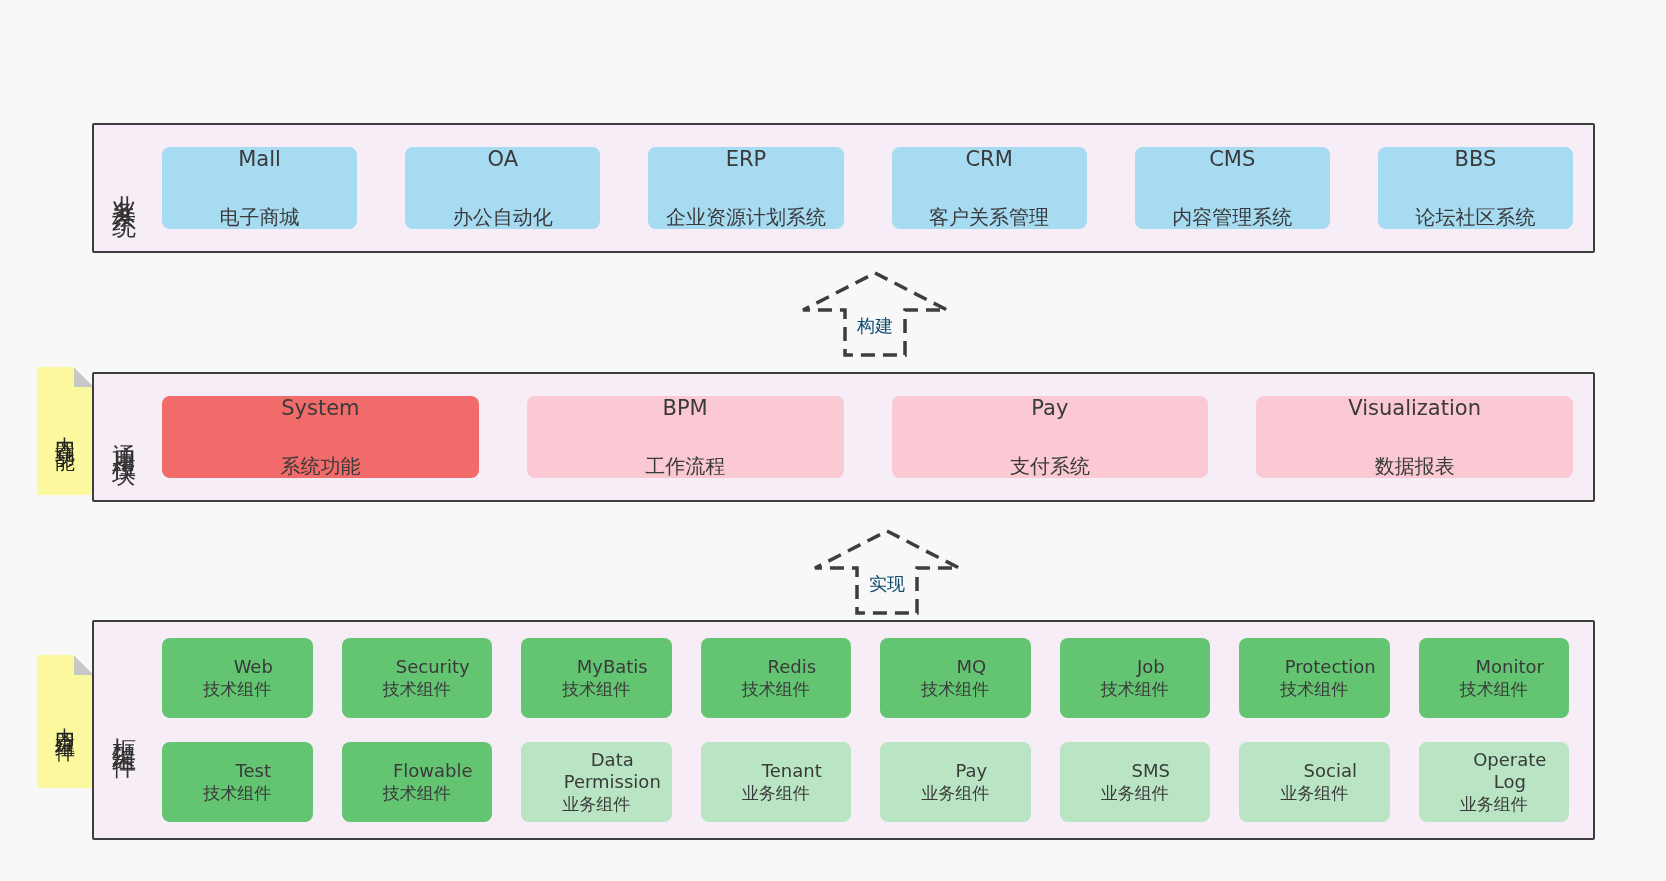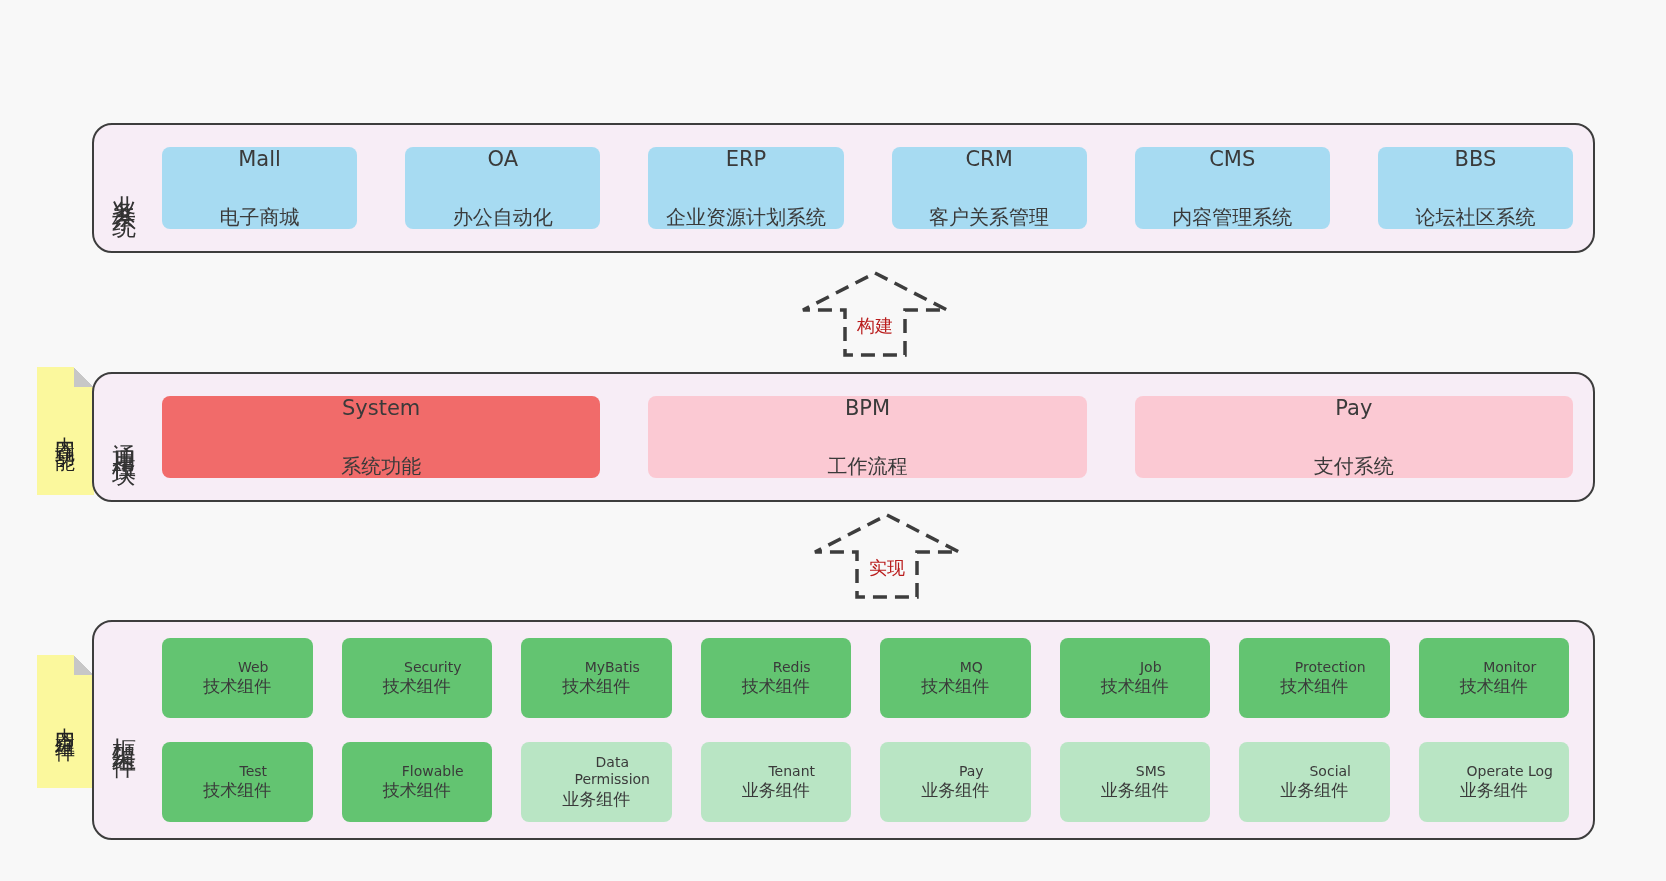--- a/index.html
+++ b/index.html
@@ -7,21 +7,21 @@
     position:relative;width:1666px;height:881px;overflow:hidden;
     background:var(--page-bg,#f8f8f8);
     font-family:"DejaVu Sans","Liberation Sans",sans-serif;
     color:var(--text,#3a3a3a);
   }
   
   .panel{
     position:absolute;z-index:2;box-sizing:border-box;
     background:var(--panel-bg,#f7edf6);
     border:2px solid var(--panel-border,#3d3d3d);
-    border-radius:20px;
+    border-radius:2px;
     display:flex;align-items:stretch;
   }
   .panel-top{left:92px;top:123px;width:1503px;height:130px;}
   .panel-mid{left:92px;top:372px;width:1503px;height:130px;}
   .panel-bottom{left:92px;top:620px;width:1503px;height:220px;}
   
   .vtext{writing-mode:vertical-rl;text-orientation:upright;}
   .side-label{
     flex:0 0 auto;align-self:center;margin-left:18px;
     font-size:24px;letter-spacing:6px;color:#333;line-height:1;
@@ -51,40 +51,40 @@
   .grid-row{display:grid;grid-template-columns:repeat(8,1fr);gap:29px;}
   .grid-row .box{height:80px;}
   .box{
     border-radius:8px;display:flex;flex-direction:column;
     align-items:center;justify-content:center;
     line-height:1.25;text-align:center;
   }
   .box-name{padding:0 6px;}
   .panel-top .box-name,.panel-mid .box-name{font-size:21px;}
   .panel-top .box-desc,.panel-mid .box-desc{font-size:20px;margin-top:32px;}
-  .grid-row .box-name{font-size:14px;margin-left:32px;}
+  .grid-row .box-name{font-size:18px;margin-left:32px;}
   .grid-row .box-desc{font-size:17px;}
   .box[data-variant="blue"]{background:var(--blue,#a7dbf2);}
   .box[data-variant="red"]{background:var(--red,#f16b6a);}
   .box[data-variant="pink"]{background:var(--pink,#fbc9d3);}
   .box[data-variant="green"]{background:var(--green,#63c471);}
   .box[data-variant="lightgreen"]{background:var(--lightgreen,#b9e5c4);}
   
   .arrow{position:absolute;z-index:2;width:150px;height:88px;}
   .arrow svg{display:block;width:100%;height:100%;}
   .arrow path{
     fill:none;stroke:var(--arrow,#3d3d3d);stroke-width:3.5;
     stroke-dasharray:14 8;
   }
   .arrow-build{left:800px;top:270px;}
-  .arrow-impl{left:812px;top:512px;}
+  .arrow-impl{left:812px;top:528px;}
   .arrow-label{
     position:absolute;left:50%;top:44px;transform:translateX(-50%);
     background:var(--page-bg,#f8f8f8);padding:0 3px;
-    font-size:18px;color:#b91c1c;white-space:nowrap;
+    font-size:18px;color:#0c4a6e;white-space:nowrap;
   }
 </style>
 </head>
 <body>
 
 <div class="stage">
 
   <div class="sticky sticky-mid">
     <span class="fold"></span>
     <span class="vtext sticky-text">内置功能</span>
@@ -151,20 +151,24 @@
           <span class="box-name">BPM</span>
           <span class="box-desc">工作流程</span>
         </div>
 
         <div class="box" data-variant="pink">
           <span class="box-name">Pay</span>
           <span class="box-desc">支付系统</span>
         </div>
 
 
+        <div class="box" data-variant="pink">
+          <span class="box-name">Visualization</span>
+          <span class="box-desc">数据报表</span>
+        </div>
       </div>
   </section>
 
   <div class="arrow arrow-impl">
     <svg viewBox="0 0 150 88">
       <path d="M75 3 L147 40 L105 40 L105 85 L45 85 L45 40 L3 40 Z"></path>
     </svg>
     <span class="arrow-label">实现</span>
   </div>
 

